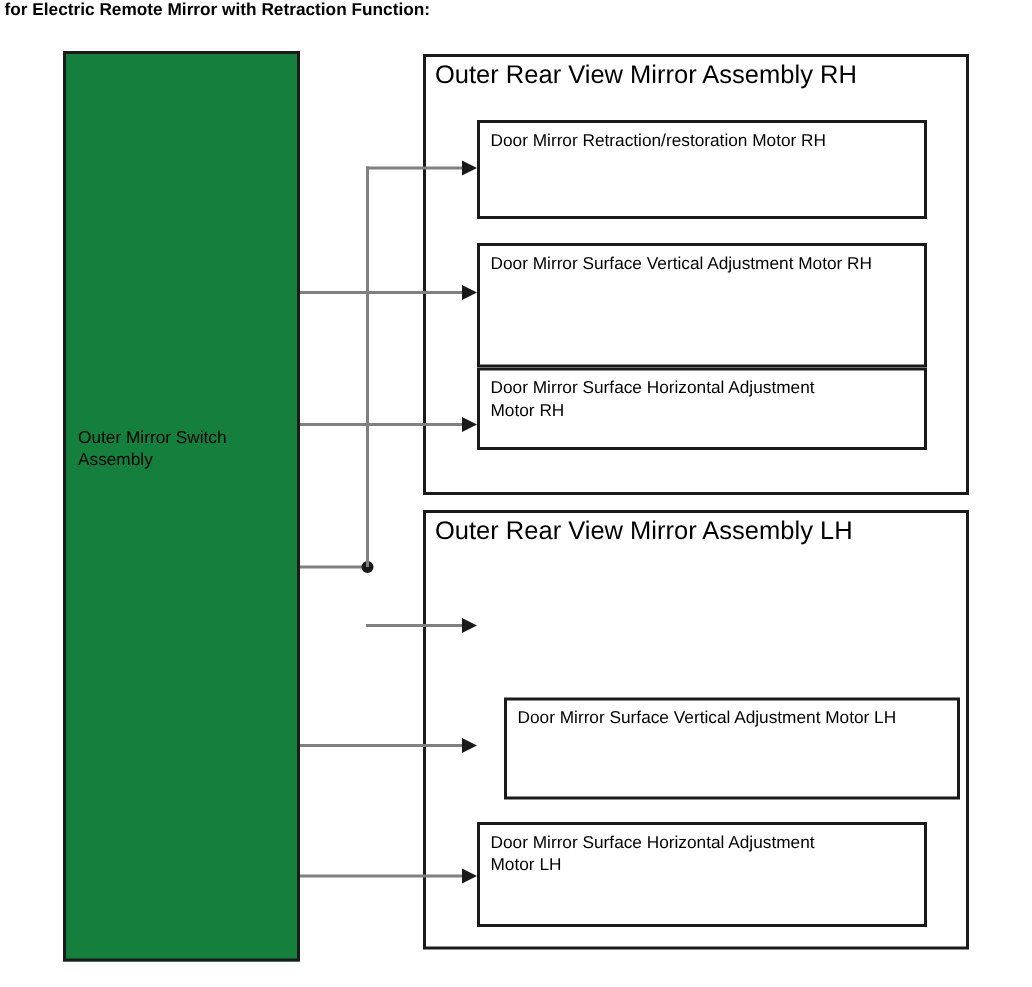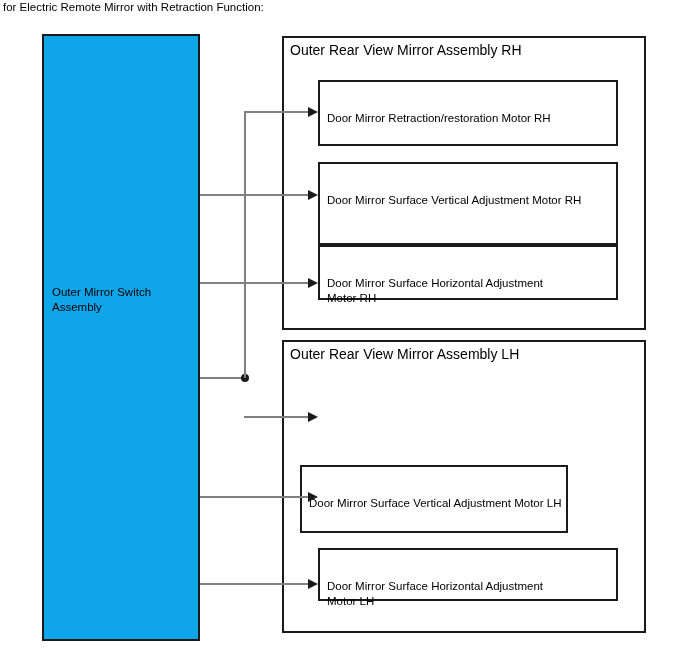--- a/index.html
+++ b/index.html
@@ -19,29 +19,30 @@
     background: #ffffff;
   }
   .caption {
     position: absolute;
     left: 3px;
     top: 0px;
     font-size: 11.5px;
     line-height: 14px;
     color: #000000;
     white-space: nowrap;
+    font-weight: bold;
   }
   .switch-box {
     position: absolute;
     left: 42px;
     top: 34px;
     width: 158px;
     height: 607px;
     border: 2px solid #1a1a1a;
-    background: #0ea5e9;
+    background: #15803d;
     box-sizing: border-box;
   }
   .switch-label {
     position: absolute;
     left: 8px;
     top: 249px;
     width: 140px;
     font-size: 11.5px;
     line-height: 15px;
     color: #000000;
@@ -61,40 +62,39 @@
   .assembly.lh {
     left: 282px;
     top: 340px;
     width: 364px;
     height: 293px;
   }
   .assembly-title {
     position: absolute;
     left: 6px;
     top: 5px;
-    font-size: 14px;
+    font-size: 17px;
     line-height: 14px;
     color: #000000;
     white-space: nowrap;
   }
   .motor-box {
     position: absolute;
     border: 2px solid #1a1a1a;
     background: #ffffff;
     box-sizing: border-box;
   }
   .motor-label {
     position: absolute;
     left: 7px;
     top: 5px;
     width: 292px;
     font-size: 11.5px;
     line-height: 15px;
     color: #000000;
-    margin-top: 24px;
   }
   .wire {
     position: absolute;
     background: #808080;
   }
   .wire.h { height: 2px; }
   .wire.v { width: 2px; }
   .junction {
     position: absolute;
     width: 8px;
@@ -133,24 +133,24 @@
   <div class="motor-box" style="left:318px; top:80px; width:300px; height:66px;">
     <div class="motor-label">Door Mirror Retraction/restoration Motor RH</div>
   </div>
   <div class="motor-box" style="left:318px; top:162px; width:300px; height:83px;">
     <div class="motor-label">Door Mirror Surface Vertical Adjustment Motor RH</div>
   </div>
   <div class="motor-box" style="left:318px; top:245px; width:300px; height:55px;">
     <div class="motor-label" style="width:240px;">Door Mirror Surface Horizontal Adjustment Motor RH</div>
   </div>
 
-  <div class="motor-box" style="left:300px; top:465px; width:268px; height:68px;padding-left:28px;">
+  <div class="motor-box" style="left:336px; top:465px; width:304px; height:68px;padding-left:28px;">
     <div class="motor-label">Door Mirror Surface Vertical Adjustment Motor LH</div>
   </div>
-  <div class="motor-box" style="left:318px; top:548px; width:300px; height:53px;">
+  <div class="motor-box" style="left:318px; top:548px; width:300px; height:70px;">
     <div class="motor-label" style="width:240px;">Door Mirror Surface Horizontal Adjustment Motor LH</div>
   </div>
 
   <div class="wire h" style="left:200px; top:377px; width:46px;"></div>
   <div class="junction" style="left:241px; top:374px;"></div>
 
   <div class="wire v" style="left:244px; top:111px; height:267px;"></div>
 
   <div class="wire h" style="left:244px; top:111px; width:66px;"></div>
   <div class="arrow-head" style="left:308px; top:107px;"></div>

